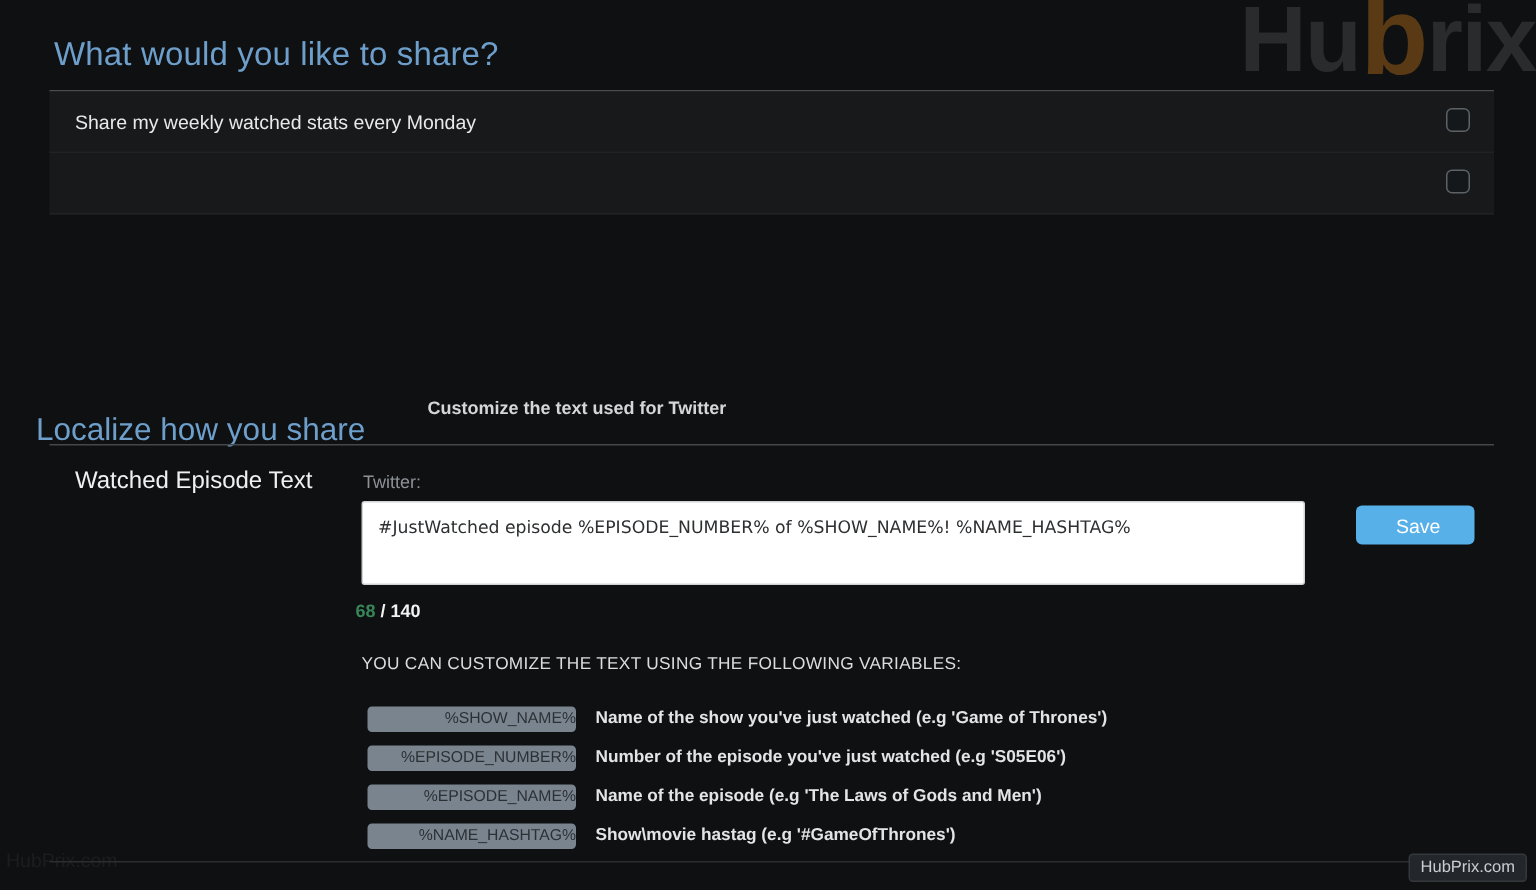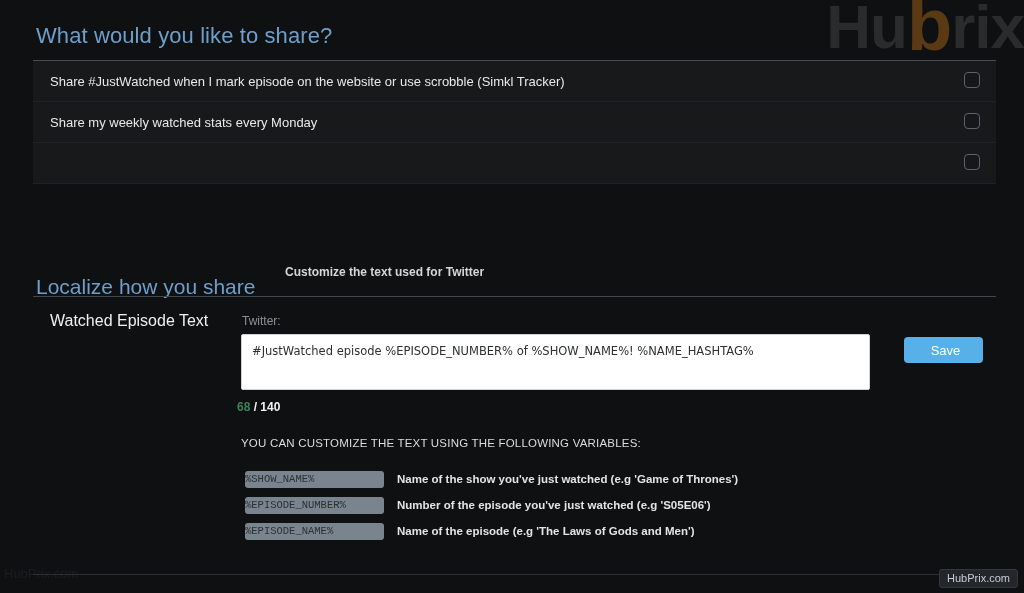--- a/index.html
+++ b/index.html
@@ -117,21 +117,21 @@
     border: 1px solid #5d6266;
     border-radius: 4px;
     background: #15181a;
     box-sizing: border-box;
     cursor: pointer;
   }
 
   
   .sec2-title {
     position: absolute;
-    left: 36px;
+    left: 24px;
     top: 258px;
     font-size: 21px;
     color: #6e9fcb;
     font-weight: normal;
     white-space: nowrap;
   }
   .sec2-sub {
     position: absolute;
     left: 285px;
     top: 265px;
@@ -238,23 +238,23 @@
     align-items: center;
     height: 26px;
   }
   .var-chip {
     width: 139px;
     height: 17px;
     line-height: 17px;
     background: #7a848f;
     color: #2b3035;
     border-radius: 3px;
-    font-family: Liberation Mono, monospace;
+    font-family: Liberation Sans, sans-serif;
     font-size: 10.5px;
-    text-align: left;
+    text-align: right;
     flex: 0 0 auto;
     cursor: pointer;
   }
   .var-desc {
     margin-left: 13px;
     font-size: 11.5px;
     color: #e4e4e4;
     font-weight: bold;
     white-space: nowrap;
   }
@@ -274,24 +274,20 @@
 
 <div id="wm-bottom-left">HubPrix.com</div>
 
 <div class="page">
 
   <h1 class="sec1-title">What would you like to share?</h1>
   <div class="hr-top"></div>
 
   <div class="rows">
 
-    <div class="opt-row">
-      <span class="opt-label">Share #JustWatched when I mark episode on the website or use scrobble (Simkl Tracker)</span>
-      <span class="cbox"></span>
-    </div>
 
     <div class="opt-row">
       <span class="opt-label">Share my weekly watched stats every Monday</span>
       <span class="cbox"></span>
     </div>
 
     <div class="opt-row">
       <span class="cbox"></span>
     </div>
 
@@ -327,19 +323,23 @@
     <div class="var-row">
       <span class="var-chip">%EPISODE_NUMBER%</span>
       <span class="var-desc">Number of the episode you've just watched (e.g 'S05E06')</span>
     </div>
 
     <div class="var-row">
       <span class="var-chip">%EPISODE_NAME%</span>
       <span class="var-desc">Name of the episode (e.g 'The Laws of Gods and Men')</span>
     </div>
 
+    <div class="var-row">
+      <span class="var-chip">%NAME_HASHTAG%</span>
+      <span class="var-desc">Show\movie hastag (e.g '#GameOfThrones')</span>
+    </div>
 
   </div>
 
   <div class="hr-bottom"></div>
 </div>
 
 <div id="wm-badge">HubPrix.com</div>
 
 </body></html>

